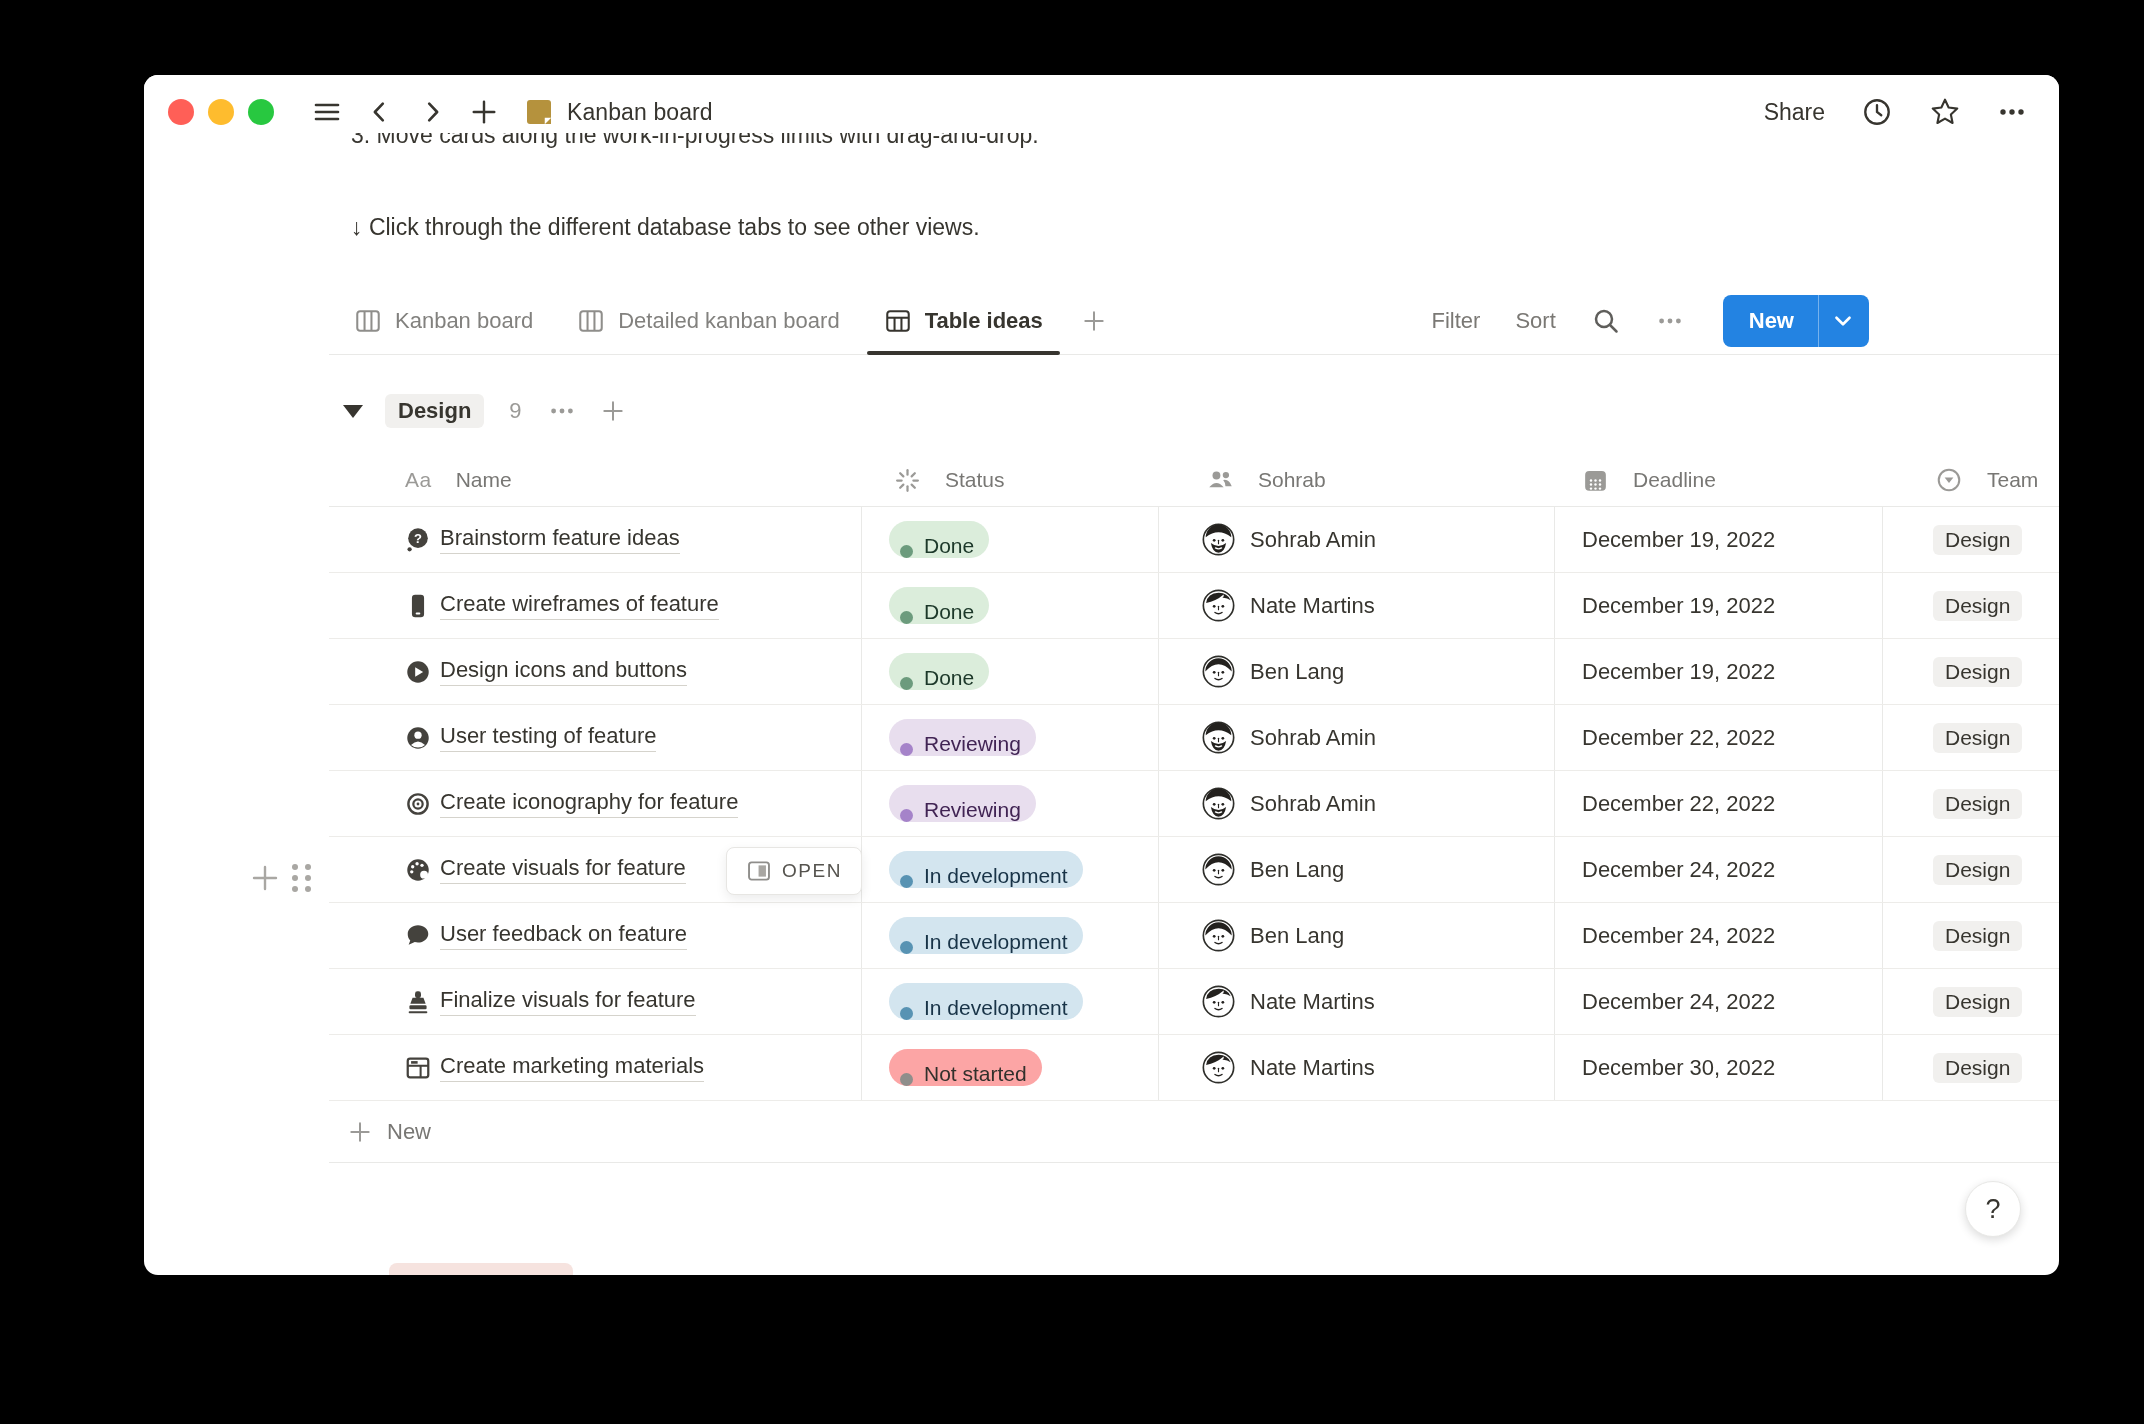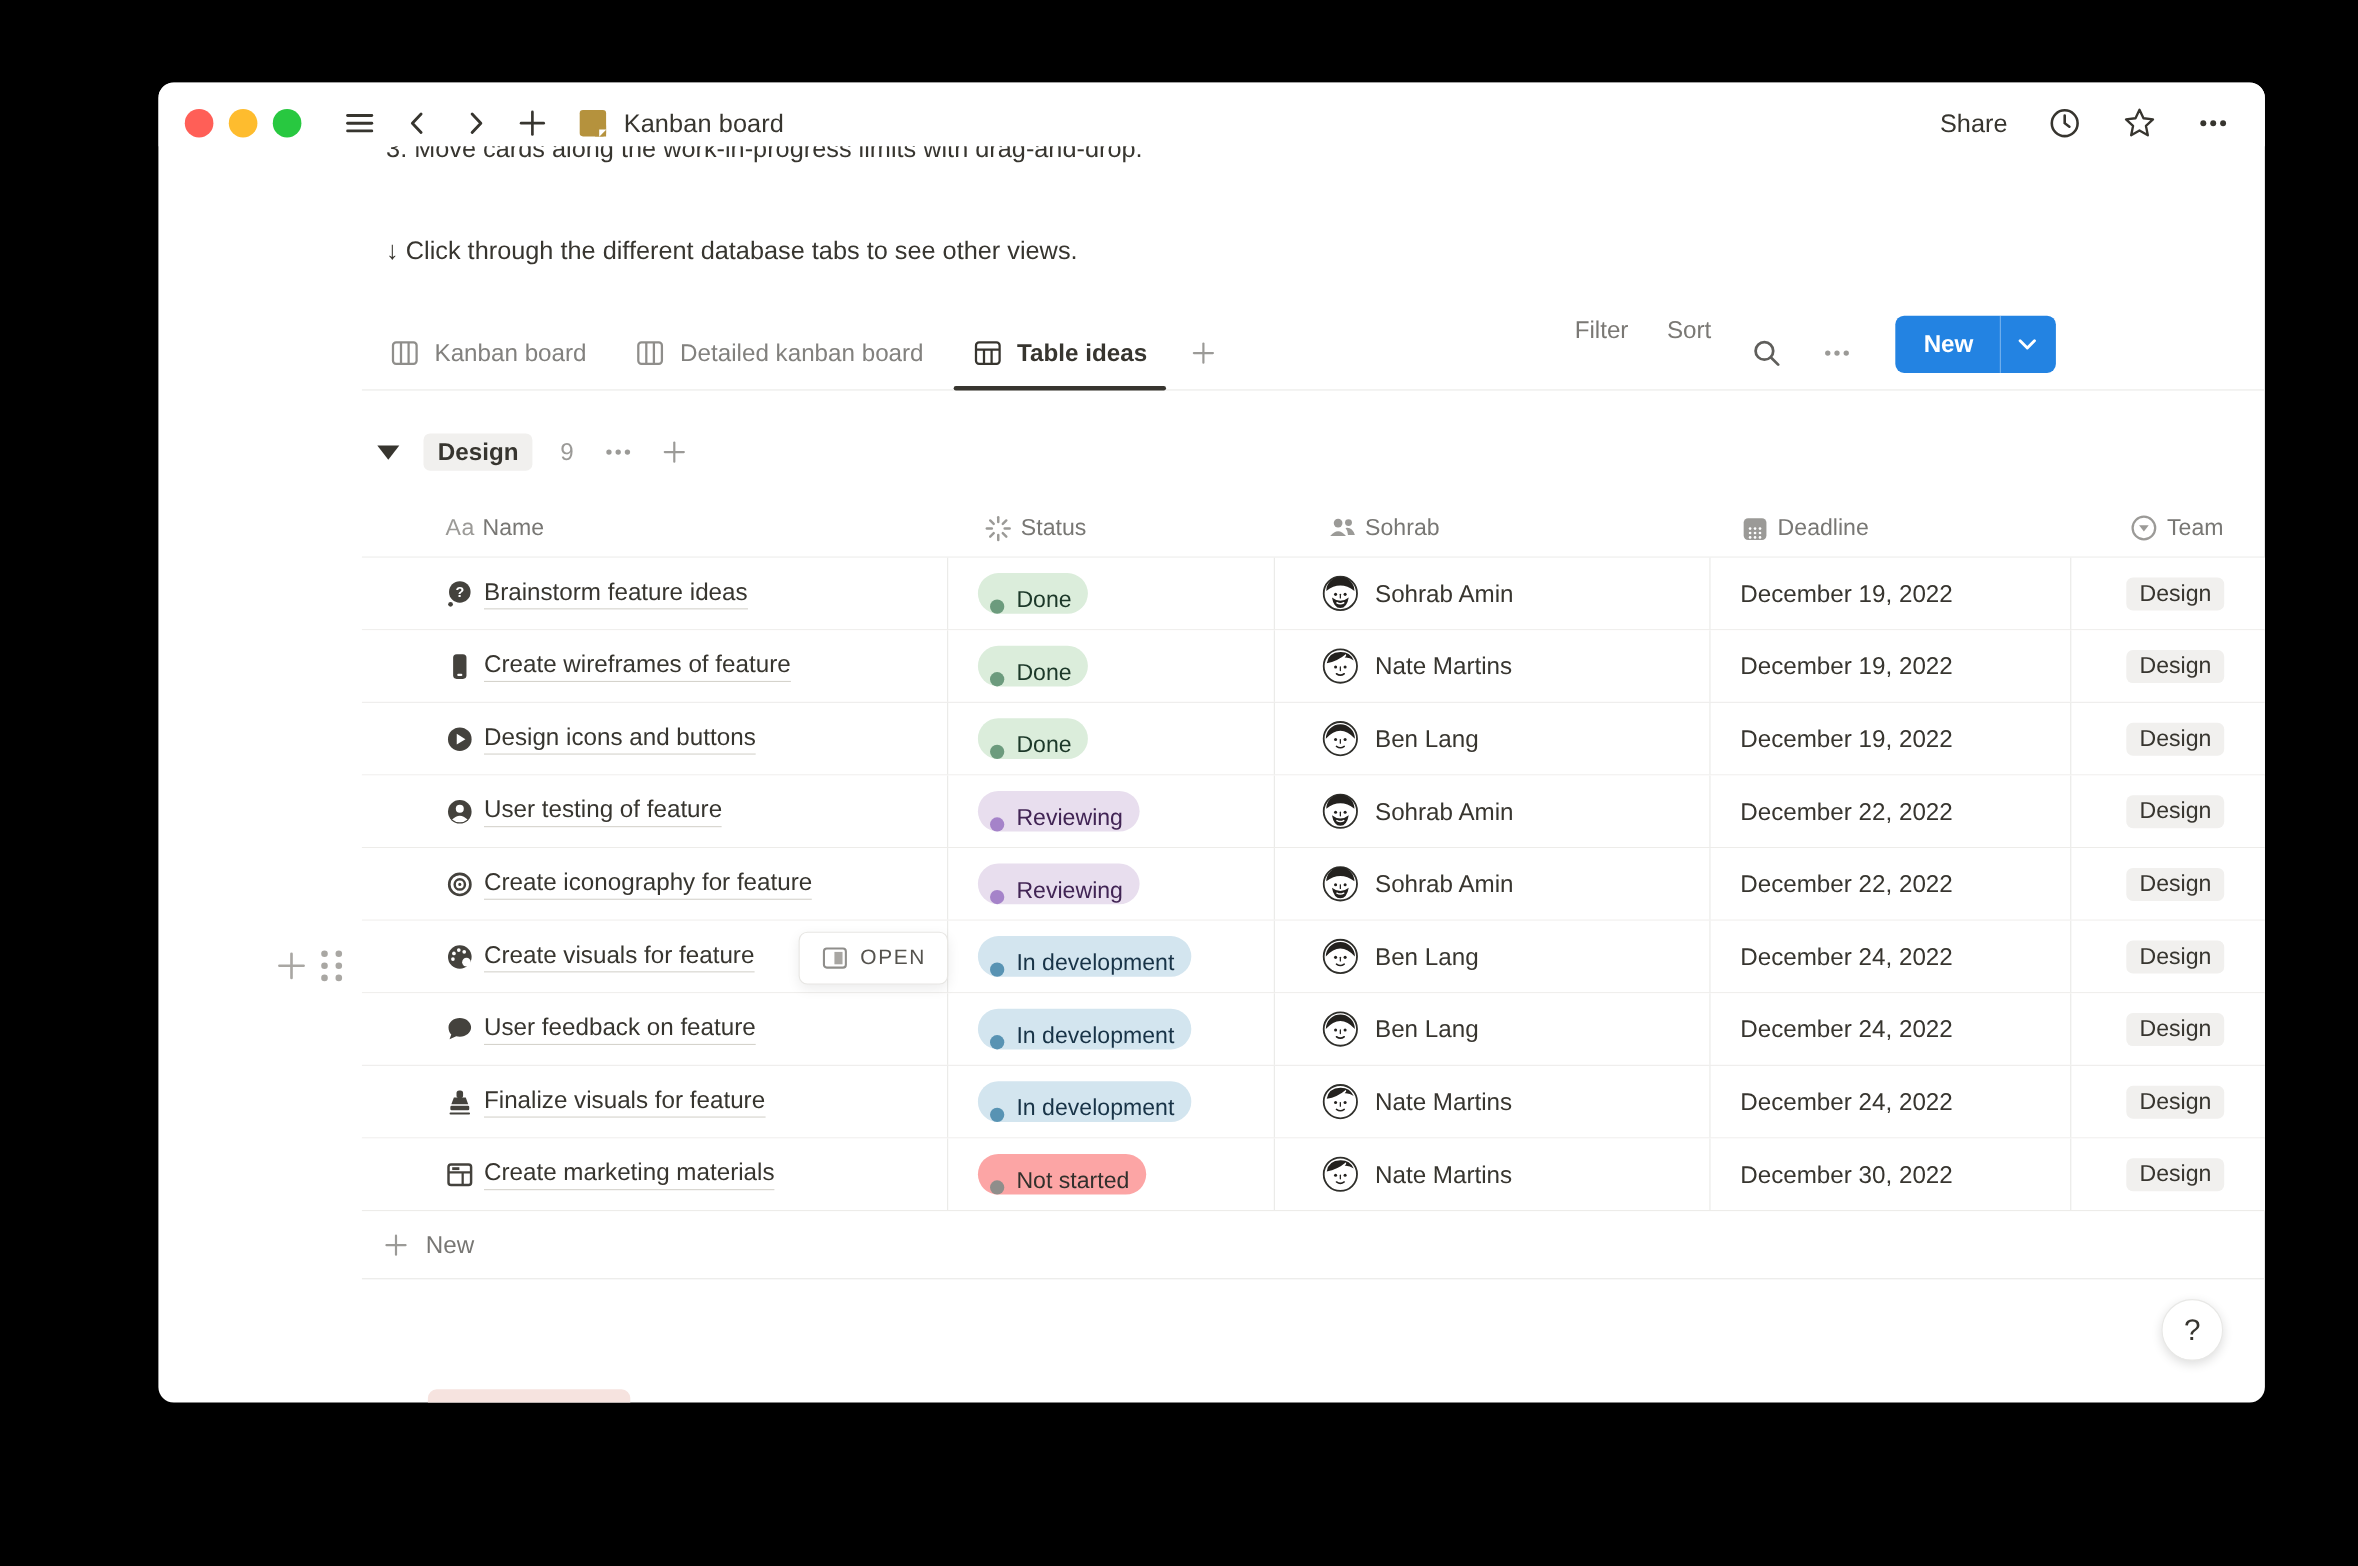--- a/index.html
+++ b/index.html
@@ -22,39 +22,39 @@
   .clipped-line { position:absolute; top:45px; left:207px; font-size:23px; line-height:30px; z-index:1; white-space:nowrap; }
   .hint-line { position:absolute; top:137px; left:207px; font-size:23px; line-height:30px; z-index:1; }
 
   
   .tabsbar { position:absolute; top:212px; left:185px; right:0; height:68px; border-bottom:1px solid #E9E9E7; z-index:2; }
   .tabs { position:absolute; left:25px; top:0; height:100%; display:flex; align-items:center; gap:44px; }
   .tab { position:relative; height:100%; display:flex; align-items:center; gap:13px; font-size:22px; font-weight:500; color:#82817E; cursor:default; }
   .tab.active { color:#37352F; font-weight:600; }
   .tab.active::after { content:""; position:absolute; left:-17px; right:-17px; bottom:-1px; height:4px; background:#37352F; border-radius:2px; }
   .tab-add { margin-left:-6px; }
-  .view-controls { position:absolute; right:190px; top:0; height:68px; display:flex; gap:35px; }
+  .view-controls { position:absolute; right:190px; top:0; height:68px; display:flex; align-items:center; gap:35px; }
   .vc-text { font-size:22px; color:#7A7874; }
   .new-btn { display:flex; align-items:center; height:52px; border-radius:8px; color:#fff; overflow:hidden; margin-left:4px; }
   .new-btn-label { font-size:22px; font-weight:600; padding:0 24px 0 26px; }
   .new-btn-divider { width:1px; height:52px; background:rgba(255,255,255,.38); }
   .new-btn-chevron { padding:0 12px 0 10px; display:flex; align-items:center; }
 
   
   .group-row { position:absolute; top:312px; left:185px; height:48px; display:flex; align-items:center; z-index:2; }
   .group-toggle { margin-left:14px; width:0; height:0; border-left:10px solid transparent; border-right:10px solid transparent; border-top:13px solid #37352F; }
   .group-chip { margin-left:22px; background:#F1F0EE; border-radius:6px; padding:4px 13px; font-size:22px; font-weight:600; }
   .group-count { margin-left:25px; font-size:22px; color:#9B9A97; }
   .group-dots { margin-left:26px; }
   .group-add { margin-left:24px; }
 
   
   .table { position:absolute; top:379px; left:185px; right:0; z-index:1; }
   .thead { display:flex; height:53px; align-items:center; border-bottom:1px solid #E9E9E7; color:#787774; font-size:21px; }
-  .th { display:flex; align-items:center; gap:7px; height:100%; }
+  .th { display:flex; align-items:center; gap:24px; height:100%; }
   .trow { display:flex; height:66px; border-bottom:1px solid #EDECE9; position:relative; background:#fff; }
   .td { display:flex; align-items:center; height:100%; }
   .col-name { width:533px; }  .col-status { width:297px; }  .col-assign { width:396px; }
   .col-deadline { width:328px; } .col-team { flex:1; }
   .td.col-name, .td.col-status, .td.col-assign, .td.col-deadline { border-right:1px solid #E9E9E7; }
   .th.col-name { padding-left:76px; } .td.col-name { padding-left:75px; gap:8px; }
   .th.col-status { padding-left:32px; } .td.col-status { padding-left:27px; }
   .th.col-assign { padding-left:48px; } .td.col-assign { padding-left:43px; gap:15px; }
   .th.col-deadline { padding-left:27px; } .td.col-deadline { padding-left:27px; }
   .th.col-team { padding-left:52px; } .td.col-team { padding-left:50px; }

